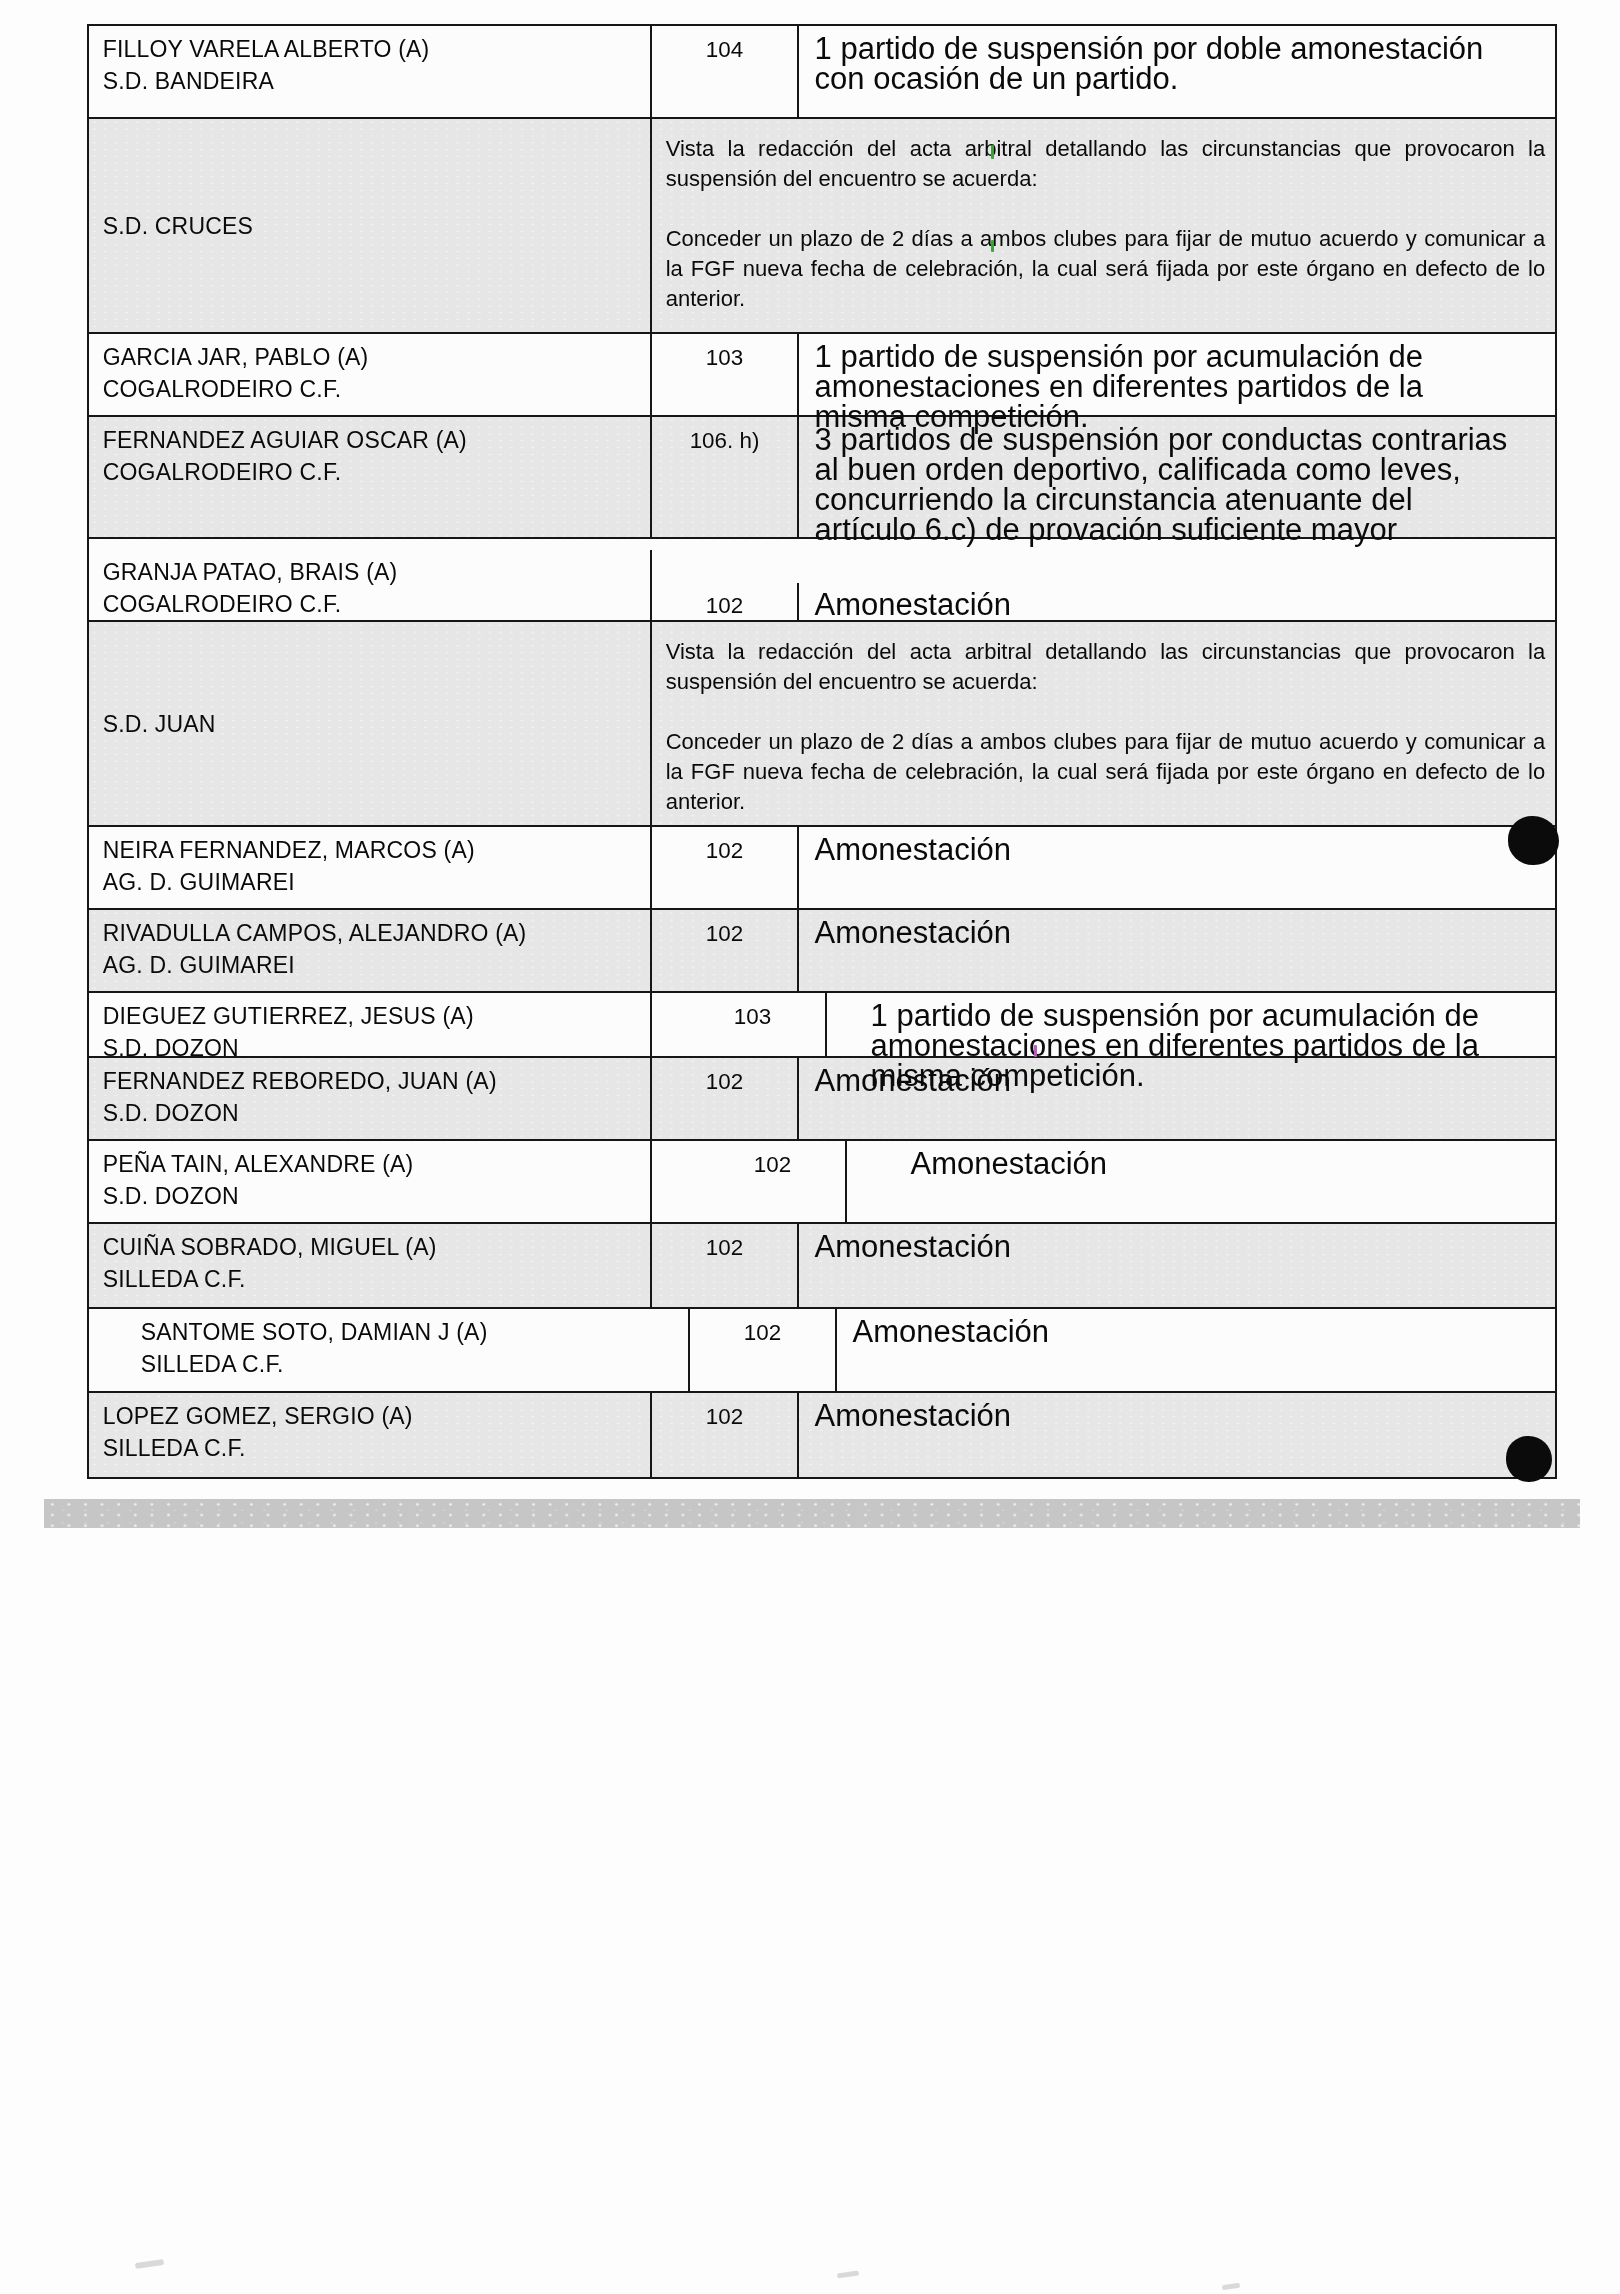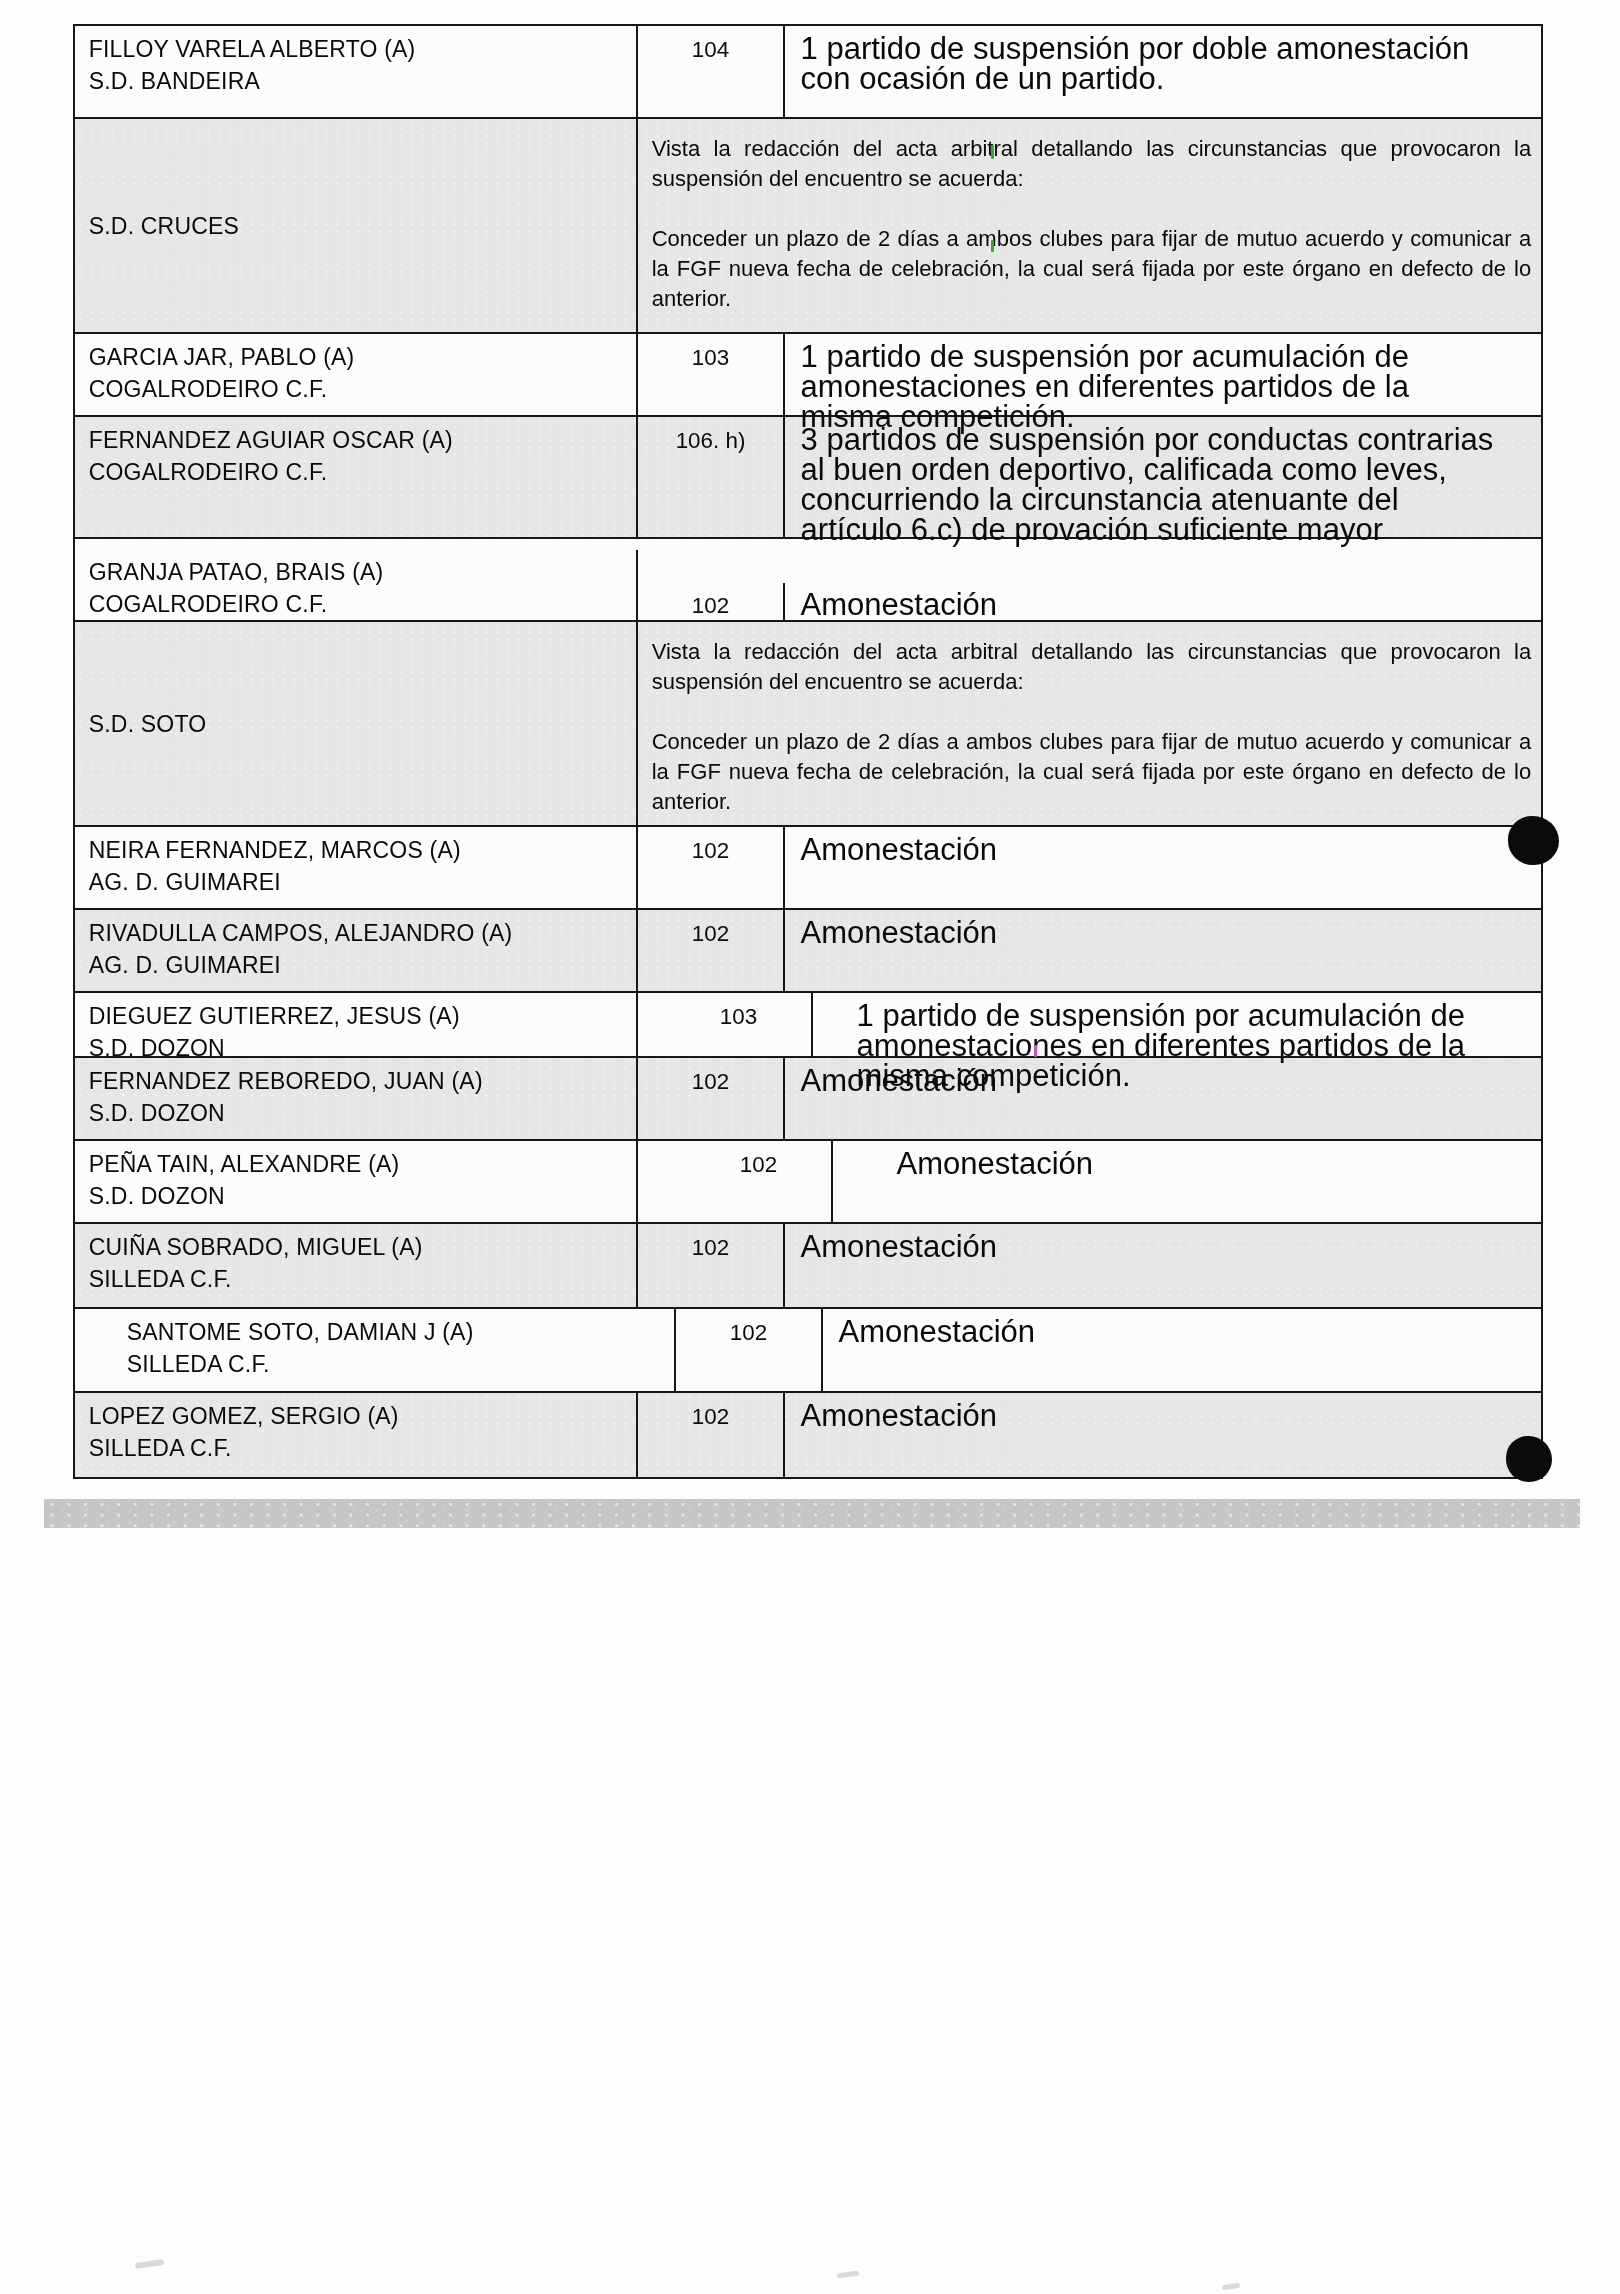--- a/index.html
+++ b/index.html
@@ -4,21 +4,21 @@
 <style>
   html,body{margin:0;padding:0;}
   body{
     width:1621px;height:2295px;position:relative;overflow:hidden;
     background:var(--page-bg,#fdfdfd);
     font-family:"Liberation Sans","DejaVu Sans",sans-serif;
     color:var(--text,#0a0a0a);
     -webkit-font-smoothing:antialiased;
   }
   .doc-table{
-    position:absolute;left:73px;top:24.4px;width:1470px;
+    position:absolute;left:87px;top:24.4px;width:1470px;
     border:2.9px solid var(--border,#161616);
     box-sizing:border-box;
     background:#fcfcfc;
   }
   .t-row{
     display:flex;align-items:stretch;box-sizing:border-box;
     border-bottom:2.9px solid var(--border,#161616);
   }
   .t-row:last-child{border-bottom:none;}
   .t-row.shaded{
@@ -109,21 +109,21 @@
     <div class="t-row player" style="height: 83px; align-items: flex-end;">
       <div class="cell-name">
         <div class="player-name">GRANJA PATAO, BRAIS (A)</div>
         <div class="club-name">COGALRODEIRO C.F.</div>
       </div>
       <div class="cell-code">102</div>
       <div class="cell-sanction">Amonestación</div>
     </div>
     <div class="t-row club shaded" style="height: 205px;">
       <div class="cell-name">
-        <div class="club-name">S.D. SOTO</div>
+        <div class="club-name">S.D. JUAN</div>
       </div>
       <div class="cell-body">
         <p class="res-intro">Vista la redacción del acta arbitral detallando las circunstancias que provocaron la suspensión del encuentro se acuerda:</p>
         <p class="res-body">Conceder un plazo de 2 días a ambos clubes para fijar de mutuo acuerdo y comunicar a la FGF nueva fecha de celebración, la cual será fijada por este órgano en defecto de lo anterior.</p>
       </div>
     </div>
     <div class="t-row player" style="height: 83px;">
       <div class="cell-name">
         <div class="player-name">NEIRA FERNANDEZ, MARCOS (A)</div>
         <div class="club-name">AG. D. GUIMAREI</div>

